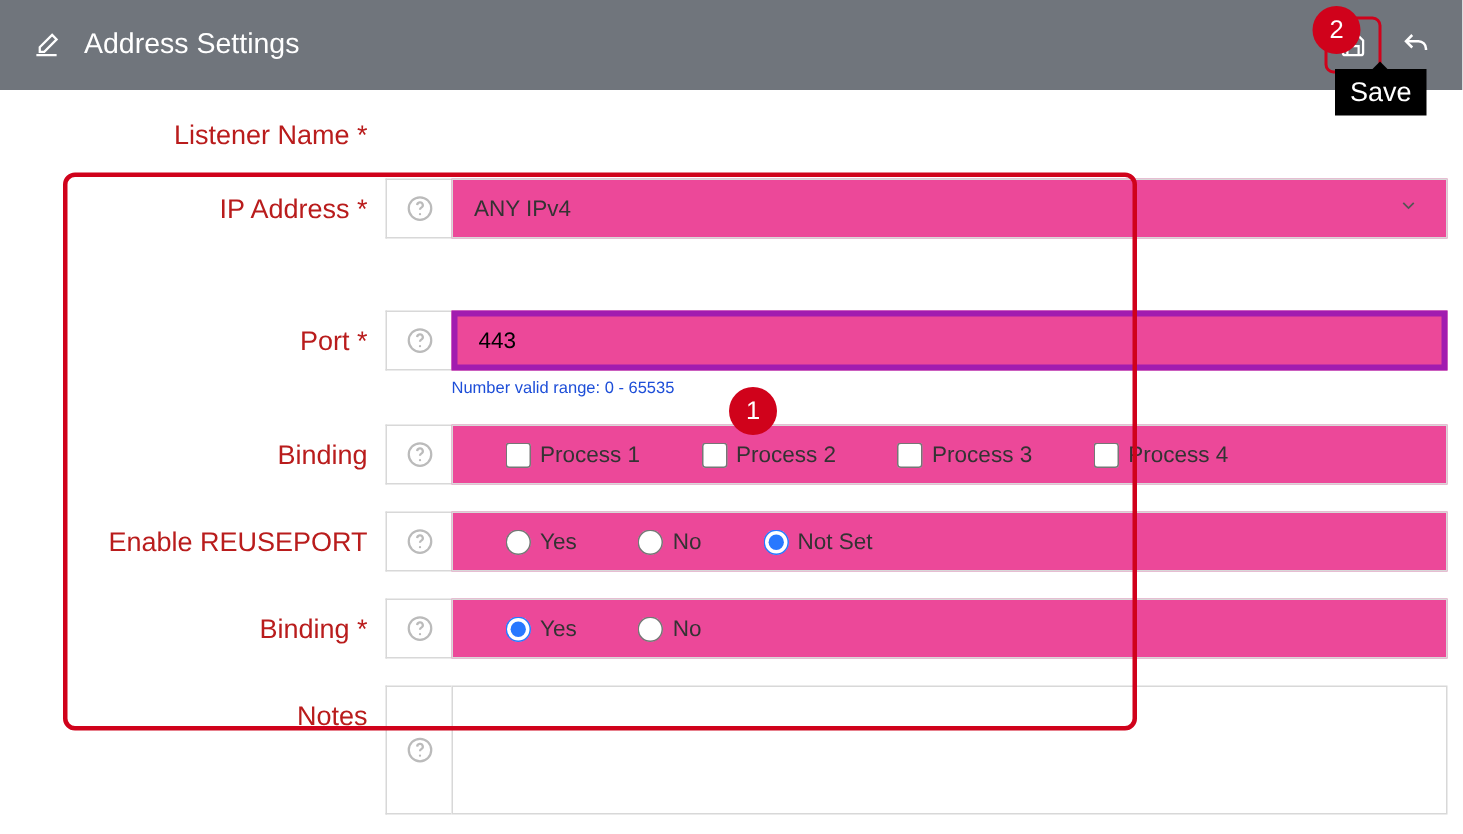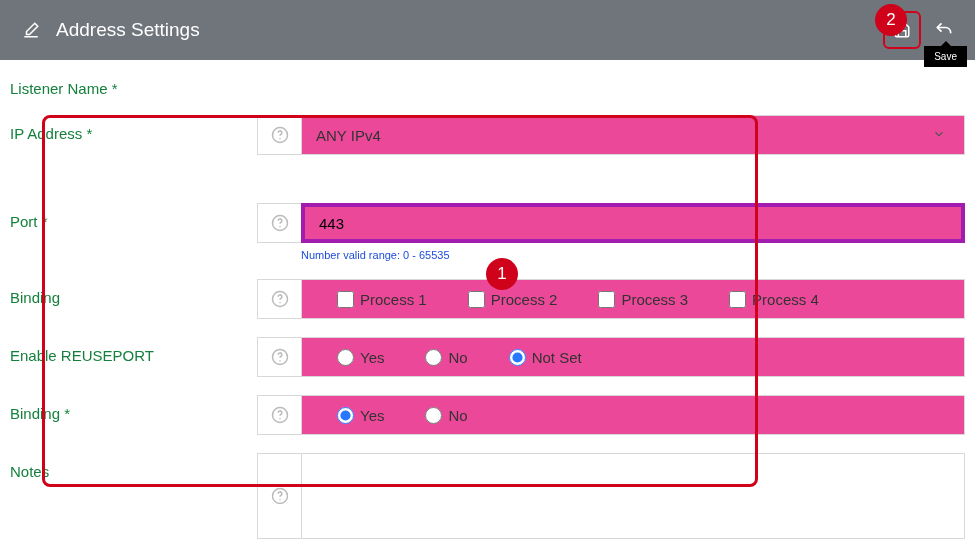--- a/index.html
+++ b/index.html
@@ -17,25 +17,25 @@
       gap: 20px;
     }
     .panel-header-left { display: flex; align-items: center; gap: 10px; }
     .panel-header-right { display: flex; align-items: center; gap: 8px; }
     .panel-title { font-size: 19px; font-weight: 400; }
     .icon-btn { width: 30px; height: 30px; display: flex; align-items: center; justify-content: center; cursor: pointer; color: #fff; }
     .save-wrap { border: 2px solid #D0021B; border-radius: 6px; padding: 2px; position: relative; }
     .tooltip {
       position: absolute;
       top: 46px;
-      right: 8px;
+      right: 24px;
       background: #000;
       color: #fff;
       padding: 5px 10px;
-      font-size: 10px;
+      font-size: 18px;
       z-index: 10;
     }
     .tooltip::before {
       content: "";
       position: absolute; top: -5px; left: 50%; transform: translateX(-50%);
       border-left: 5px solid transparent; border-right: 5px solid transparent; border-bottom: 5px solid #000;
     }
     .form-body { padding: 10px 10px 5px 10px; position: relative; }
     .emphasis-box {
       position: absolute;
@@ -50,21 +50,21 @@
       width: 32px; height: 32px; border-radius: 50%;
       background: #D0021B; color: #fff;
       display: flex; align-items: center; justify-content: center;
       font-size: 17px; font-weight: 500;
       pointer-events: none; z-index: 20;
     }
     .callout-1 { left: 486px; top: 198px; }
     .callout-2 { right: 68px; top: 4px; z-index: 30; }
     .form-row { display: flex; align-items: flex-start; margin-bottom: 18px; }
     .form-row.port { margin-bottom: 6px; margin-top: 48px; }
-    .form-label { width: 247px; padding-right: 12px; padding-top: 10px; color: #15803d; font-size: 15px; }
+    .form-label { width: 247px; text-align: right; padding-right: 12px; padding-top: 10px; color: #b91c1c; font-size: 18px; }
     .form-control-wrap { flex: 1; display: flex; align-items: stretch; }
     .help-cell {
       width: 44px; border: 1px solid #d8d8d8; border-right: none;
       display: flex; align-items: center; justify-content: center;
       color: #bbb; background: #fff;
     }
     .help-cell.tall { height: 86px; }
     .input-cell {
       flex: 1; border: 1px solid #d8d8d8; display: flex; align-items: center; padding: 0 14px;
       height: 40px; background: #ec4899; font-size: 15px;

